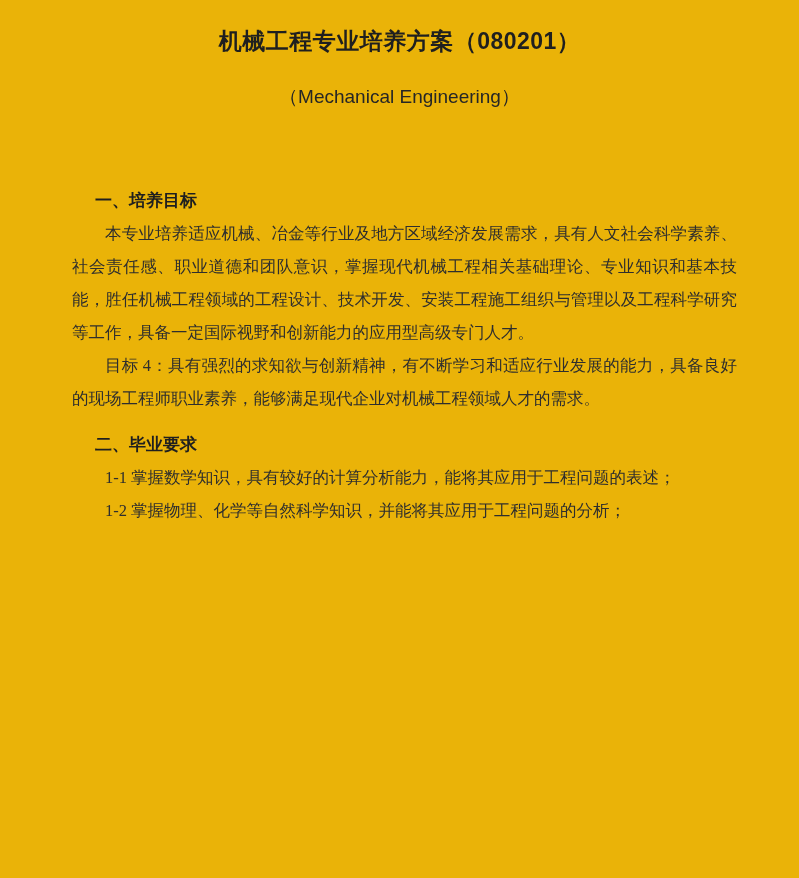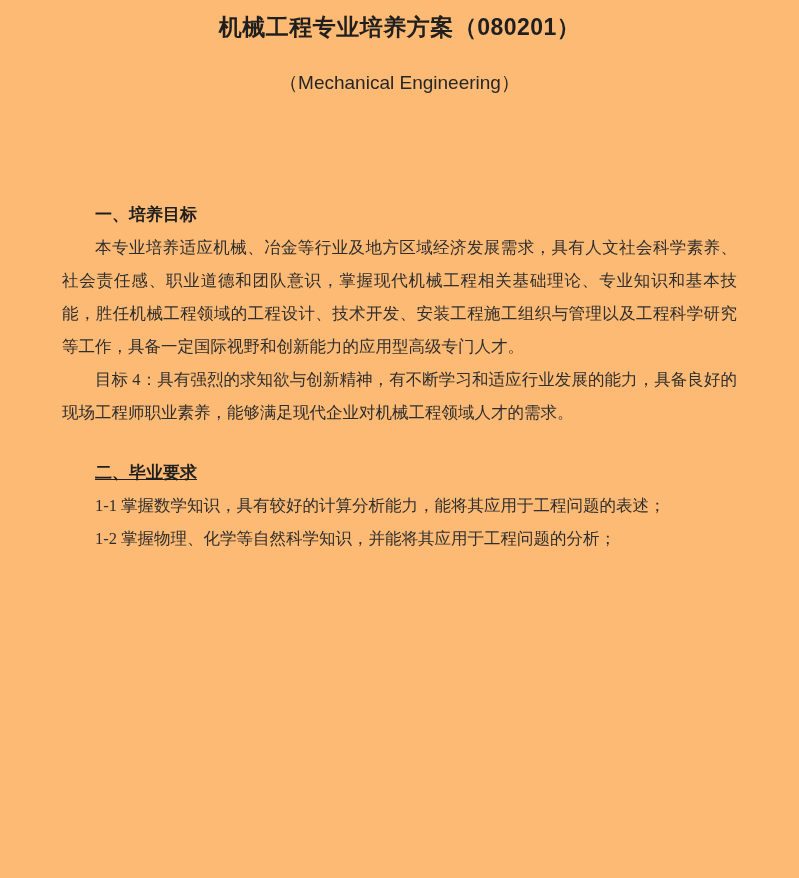--- a/index.html
+++ b/index.html
@@ -7,22 +7,22 @@
   body {
     width: 799px;
     height: 878px;
     overflow: hidden;
     font-family: "Liberation Serif", "DejaVu Serif", serif;
     color: #2e2e2e;
   }
   .page {
     width: 799px;
     height: 878px;
-    background: #fdba74;
-    padding: 12px 62px 0 62px;
+    background: #eab308;
+    padding: 26px 62px 0 62px;
   }
   .doc-title {
     text-align: center;
     font-family: "Liberation Sans", "DejaVu Sans", sans-serif;
     font-weight: bold;
     font-size: 23px;
     line-height: 30px;
     color: #1f1f1f;
     letter-spacing: 0.5px;
   }
@@ -37,34 +37,34 @@
   }
   .section-heading {
     font-family: "Liberation Sans", "DejaVu Sans", sans-serif;
     font-weight: bold;
     font-size: 17px;
     line-height: 33px;
     color: #1f1f1f;
     margin-left: 33px;
   }
   .section-heading.first {
-    margin-top: 101px;
+    margin-top: 73px;
   }
   .section-heading.second {
-    margin-top: 27px;
-    text-decoration: underline;
+    margin-top: 13px;
   }
   .para {
     font-size: 16.5px;
     line-height: 33px;
     text-align: justify;
     text-align-last: left;
     text-indent: 33px;
     word-break: break-all;
     color: #2e2e2e;
+    margin-left: 10px;
   }
   .para b {
     font-family: "Liberation Sans", "DejaVu Sans", sans-serif;
     color: #1f1f1f;
   }
 </style>
 </head>
 <body>
 
 <div class="page">

